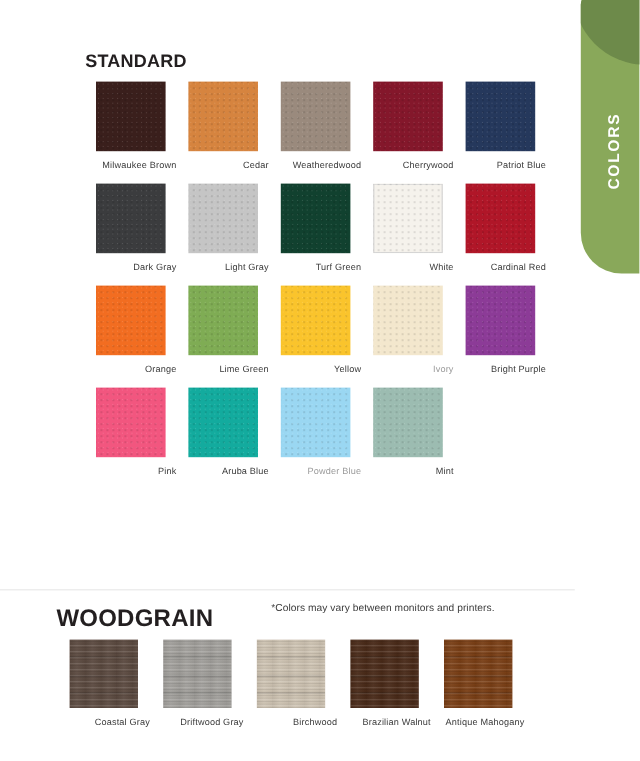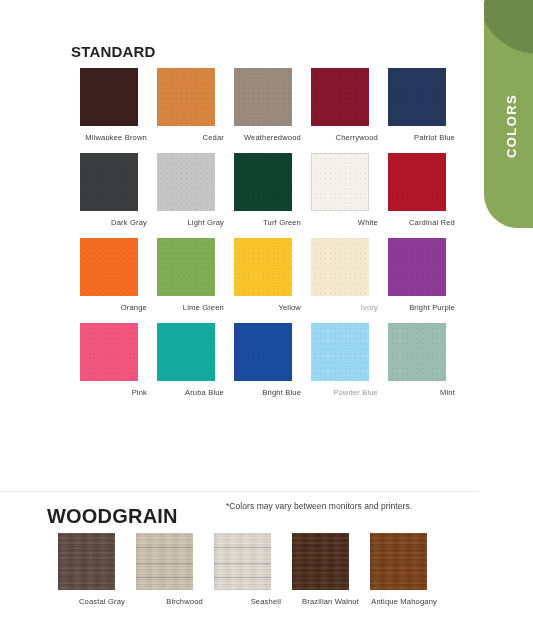--- a/index.html
+++ b/index.html
@@ -245,24 +245,20 @@
       </div>
       <div class="swatch-cell">
         <div class="chip speckle" style="background-color: rgb(242, 86, 127);"></div>
         <div class="chip-label">Pink</div>
       </div>
       <div class="swatch-cell">
         <div class="chip speckle" style="background-color: rgb(19, 171, 158);"></div>
         <div class="chip-label">Aruba Blue</div>
       </div>
       <div class="swatch-cell">
-        <div class="chip speckle" style="background-color: rgb(26, 75, 156);"></div>
-        <div class="chip-label">Bright Blue</div>
-      </div>
-      <div class="swatch-cell">
         <div class="chip speckle" style="background-color: rgb(154, 215, 242);"></div>
         <div class="chip-label muted">Powder Blue</div>
       </div>
       <div class="swatch-cell">
         <div class="chip speckle" style="background-color: rgb(156, 188, 177);"></div>
         <div class="chip-label">Mint</div>
       </div>
     </div>
 
   <div id="divider"></div>
@@ -274,36 +270,36 @@
   <div class="grid" id="woodgrain-grid">
       <div class="swatch-cell">
         <div class="chip wood" style="background-color: rgb(92, 74, 64);">
           <div class="plank" style="top: 14px;"></div>
           <div class="plank" style="top: 30px;"></div>
           <div class="plank" style="top: 44px;"></div>
         </div>
         <div class="chip-label">Coastal Gray</div>
       </div>
       <div class="swatch-cell">
+        <div class="chip wood" style="background-color: rgb(163, 161, 157);">
+          <div class="plank" style="top: 14px;"></div>
+          <div class="plank" style="top: 30px;"></div>
+          <div class="plank" style="top: 44px;"></div>
+        </div>
+        <div class="chip-label">Driftwood Gray</div>
+      </div>
+      <div class="swatch-cell">
         <div class="chip wood" style="background-color: rgb(207, 196, 179);">
           <div class="plank" style="top: 14px;"></div>
           <div class="plank" style="top: 30px;"></div>
           <div class="plank" style="top: 44px;"></div>
         </div>
         <div class="chip-label">Birchwood</div>
       </div>
       <div class="swatch-cell">
-        <div class="chip wood bordered" style="background-color: rgb(229, 222, 212);">
-          <div class="plank" style="top: 14px;"></div>
-          <div class="plank" style="top: 30px;"></div>
-          <div class="plank" style="top: 44px;"></div>
-        </div>
-        <div class="chip-label">Seashell</div>
-      </div>
-      <div class="swatch-cell">
         <div class="chip wood" style="background-color: rgb(74, 42, 24);">
           <div class="plank" style="top: 14px;"></div>
           <div class="plank" style="top: 30px;"></div>
           <div class="plank" style="top: 44px;"></div>
         </div>
         <div class="chip-label">Brazilian Walnut</div>
       </div>
       <div class="swatch-cell">
         <div class="chip wood" style="background-color: rgb(123, 63, 21);">
           <div class="plank" style="top: 14px;"></div>

